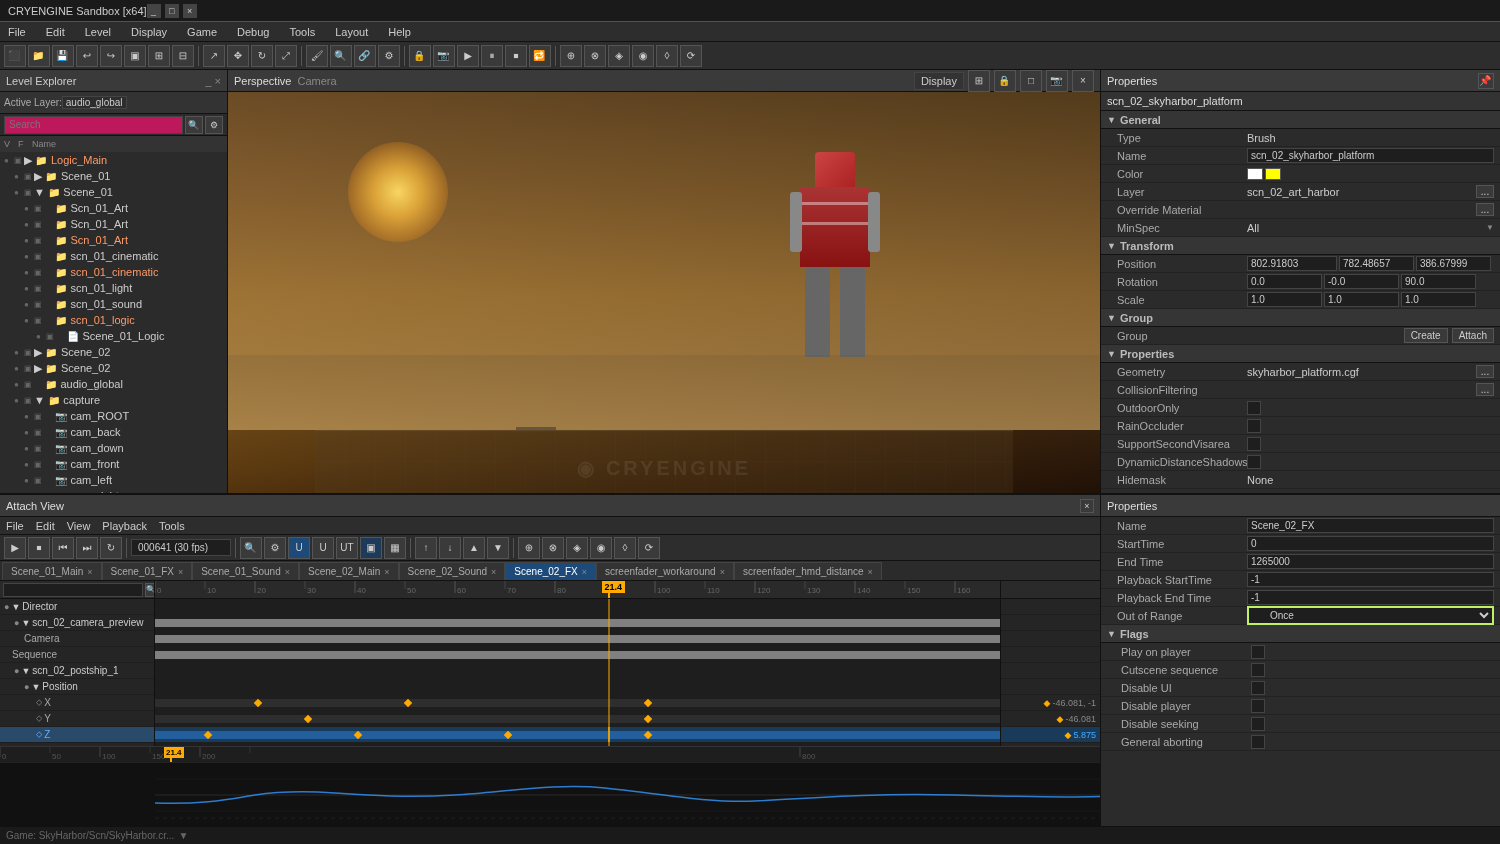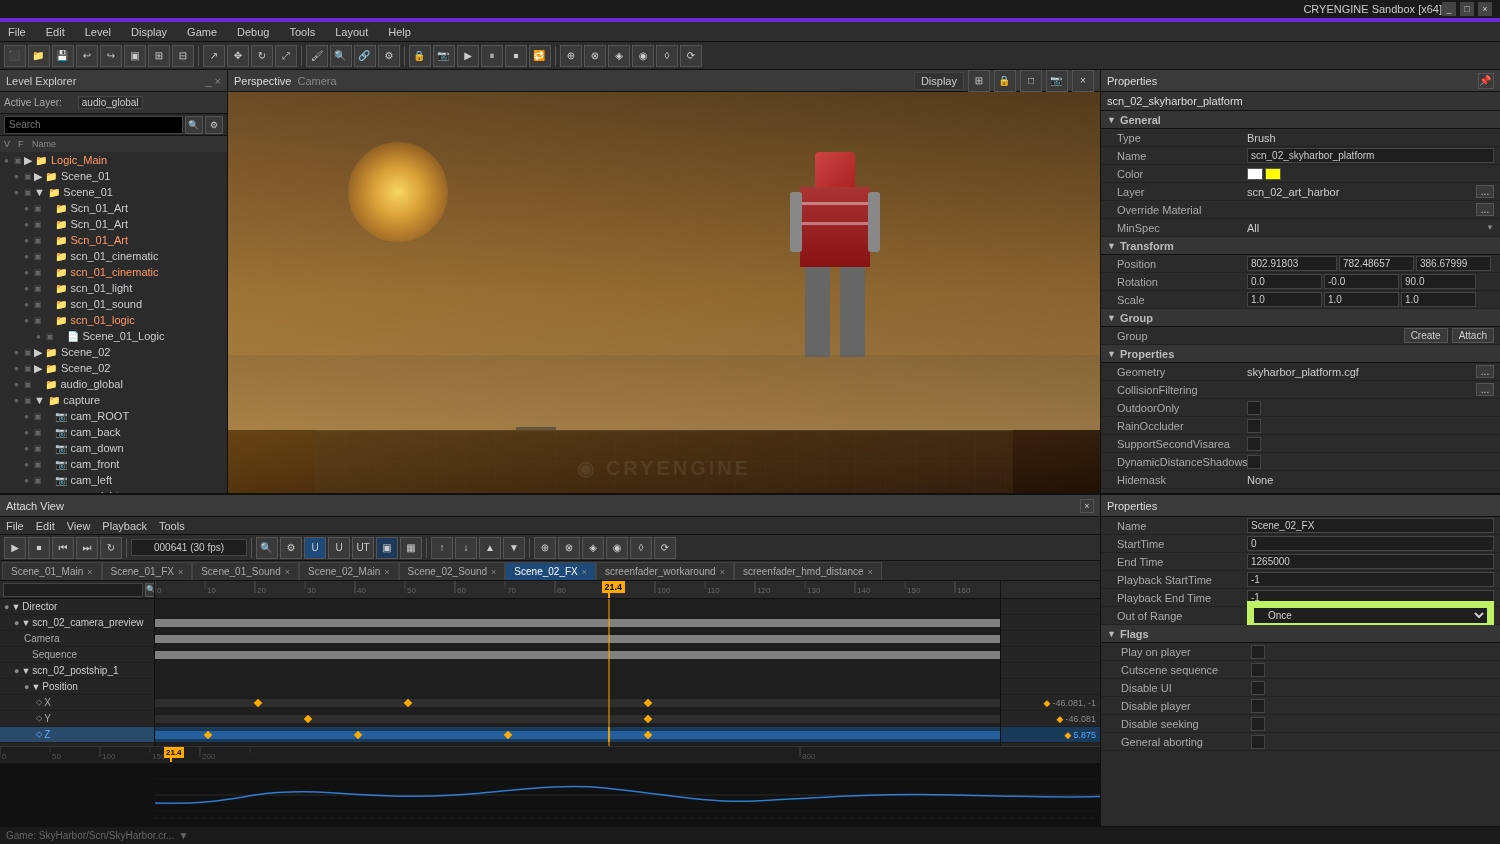--- a/index.html
+++ b/index.html
@@ -13,22 +13,22 @@
       overflow: hidden;
     }
 
     
     #title-bar {
       height: 22px;
       background: #1a1a1a;
       display: flex;
       align-items: center;
       padding: 0 8px;
-      border-bottom: 4px solid #6d28d9;
-      justify-content: flex-end;
+      border-bottom: 1px solid #6d28d9;
+      justify-content: flex-start;
     }
     #title-bar .controls { display: flex; gap: 4px; }
     #title-bar .controls span { 
       width: 14px; height: 14px; 
       background: #444; 
       display: inline-flex; align-items: center; justify-content: center;
       font-size: 9px; cursor: pointer;
     }
 
     
@@ -405,26 +405,26 @@
 <div id="main-layout" style="display:flex; height: calc(844px - 70px); position:relative;">
 
   <div id="level-explorer" style="width:228px; background:#2b2b2b; border-right:1px solid #111; display:flex; flex-direction:column;">
     <div id="level-explorer-header" style="height:22px; background:#3a3a3a; display:flex; align-items:center; padding:0 6px; border-bottom:1px solid #111; justify-content:space-between;">
       <span>Level Explorer</span>
       <div style="display:flex; gap:3px;">
         <span style="cursor:pointer; color:#888;">_</span>
         <span style="cursor:pointer; color:#888;">×</span>
       </div>
     </div>
-    <div style="height:22px; background:#333; display:flex; align-items:center; padding:0 4px; border-bottom:1px solid #111; gap:16px; font-size:10px;">
+    <div style="height:22px; background:#333; display:flex; align-items:center; padding:0 4px; border-bottom:1px solid #111; gap:0; font-size:10px;">
       <span style="color:#aaa; font-size:10px;">Active Layer:</span>
       <span style="color:#ccc; background:#2d2d2d; border:1px solid #444; padding:0 3px; font-size:10px;">audio_global</span>
     </div>
     <div style="height:22px; background:#2b2b2b; display:flex; align-items:center; padding:2px 4px; border-bottom:1px solid #111; gap:2px;">
-      <input type="text" placeholder="Search" style="flex: 1 1 0%; background: #000000; border: 1px solid rgb(68, 68, 68); color: rgb(204, 204, 204); font-size: 10px; padding: 4px 4px; height: 18px;">
+      <input type="text" placeholder="Search" style="flex: 1 1 0%; background: #be185d; border: 1px solid rgb(68, 68, 68); color: rgb(204, 204, 204); font-size: 10px; padding: 4px 4px; height: 18px;">
       <button style="width:18px;height:18px;background:#3a3a3a;border:1px solid #555;color:#ccc;font-size:9px;">🔍</button>
       <button style="width:18px;height:18px;background:#3a3a3a;border:1px solid #555;color:#ccc;font-size:9px;">⚙</button>
     </div>
     <div id="tree-container" style="flex:1; overflow-y:auto; overflow-x:hidden;">
 
       <div class="tree-item" style="height:16px; background:#333; padding:0 4px; display:flex; gap:4px;">
         <span style="font-size:9px; color:#888; width:10px;">V</span>
         <span style="font-size:9px; color:#888; width:10px;">F</span>
         <span style="font-size:9px; color:#888;">Name</span>
       </div>
@@ -838,21 +838,21 @@
     <span style="font-size:11px;color:#ccc;cursor:pointer;">Tools</span>
   </div>
 
   <div style="height:26px; background:#2d2d2d; display:flex; align-items:center; padding:0 4px; gap:2px; border-bottom:1px solid #111;">
     <button class="toolbar-btn">▶</button>
     <button class="toolbar-btn">⏹</button>
     <button class="toolbar-btn">⏮</button>
     <button class="toolbar-btn">⏭</button>
     <button class="toolbar-btn">↻</button>
     <div style="width:1px;height:20px;background:#555;margin:0 2px;"></div>
-    <span style="background:#1e1e1e;border:1px solid #444;padding:2px 22px;font-size:10px;color:#ccc; min-width:100px;">000641 (30 fps)</span>
+    <span style="background:#1e1e1e;border:1px solid #444;padding:2px 6px;font-size:10px;color:#ccc; min-width:100px;">000641 (30 fps)</span>
     <div style="width:1px;height:20px;background:#555;margin:0 2px;"></div>
     <button class="toolbar-btn">🔍</button>
     <button class="toolbar-btn">⚙</button>
     <button class="toolbar-btn" style="background:#1e4a7a;">U</button>
     <button class="toolbar-btn">U</button>
     <button class="toolbar-btn">UT</button>
     <button class="toolbar-btn" style="background:#1e3a5a;">▣</button>
     <button class="toolbar-btn">▦</button>
     <div style="width:1px;height:20px;background:#555;margin:0 2px;"></div>
     <button class="toolbar-btn">↑</button>
@@ -922,21 +922,21 @@
       <div class="track-item" style="padding-left:14px;">
         <span style="margin-right:2px; font-size:9px; color:#888;">●</span>
         <span style="margin-right:2px; font-size:9px;">▼</span>
         <span style="font-size:10px; color:#ccc;">scn_02_camera_preview</span>
       </div>
 
       <div class="track-item" style="padding-left:24px;">
         <span style="font-size:10px; color:#aaa;">Camera</span>
       </div>
 
-      <div class="track-item" style="padding-left:32px;">
+      <div class="track-item" style="padding-left:12px;">
         <span style="font-size:10px; color:#aaa;">Sequence</span>
       </div>
 
       <div class="track-item" style="padding-left:14px;">
         <span style="margin-right:2px; font-size:9px; color:#888;">●</span>
         <span style="margin-right:2px; font-size:9px;">▼</span>
         <span style="font-size:10px; color:#ccc;">scn_02_postship_1</span>
       </div>
 
       <div class="track-item" style="padding-left:24px;">
@@ -1164,21 +1164,21 @@
     <span class="prop-label">Playback StartTime</span>
     <input class="prop-input-full" value="-1" style="">
   </div>
   <div class="prop-row">
     <span class="prop-label">Playback End Time</span>
     <input class="prop-input-full" value="-1" style="">
   </div>
   <div class="prop-row">
     <span class="prop-label">Out of Range</span>
     <div class="prop-value" style="flex:1; display:flex; align-items:center; justify-content:space-between;">
-      <select style="flex:1; background:#1e1e1e; border:7px solid #bef264; color:#ccc; font-size:10px; padding:1px 10px;">
+      <select style="flex:1; background:#1e1e1e; border:2px solid #bef264; color:#ccc; font-size:10px; padding:1px 17px;">
         <option>Once</option>
         <option>Loop</option>
         <option>Constant</option>
       </select>
     </div>
   </div>
 
   <div class="section-header">
     <span class="arrow">▼</span>
     <span>Flags</span>

